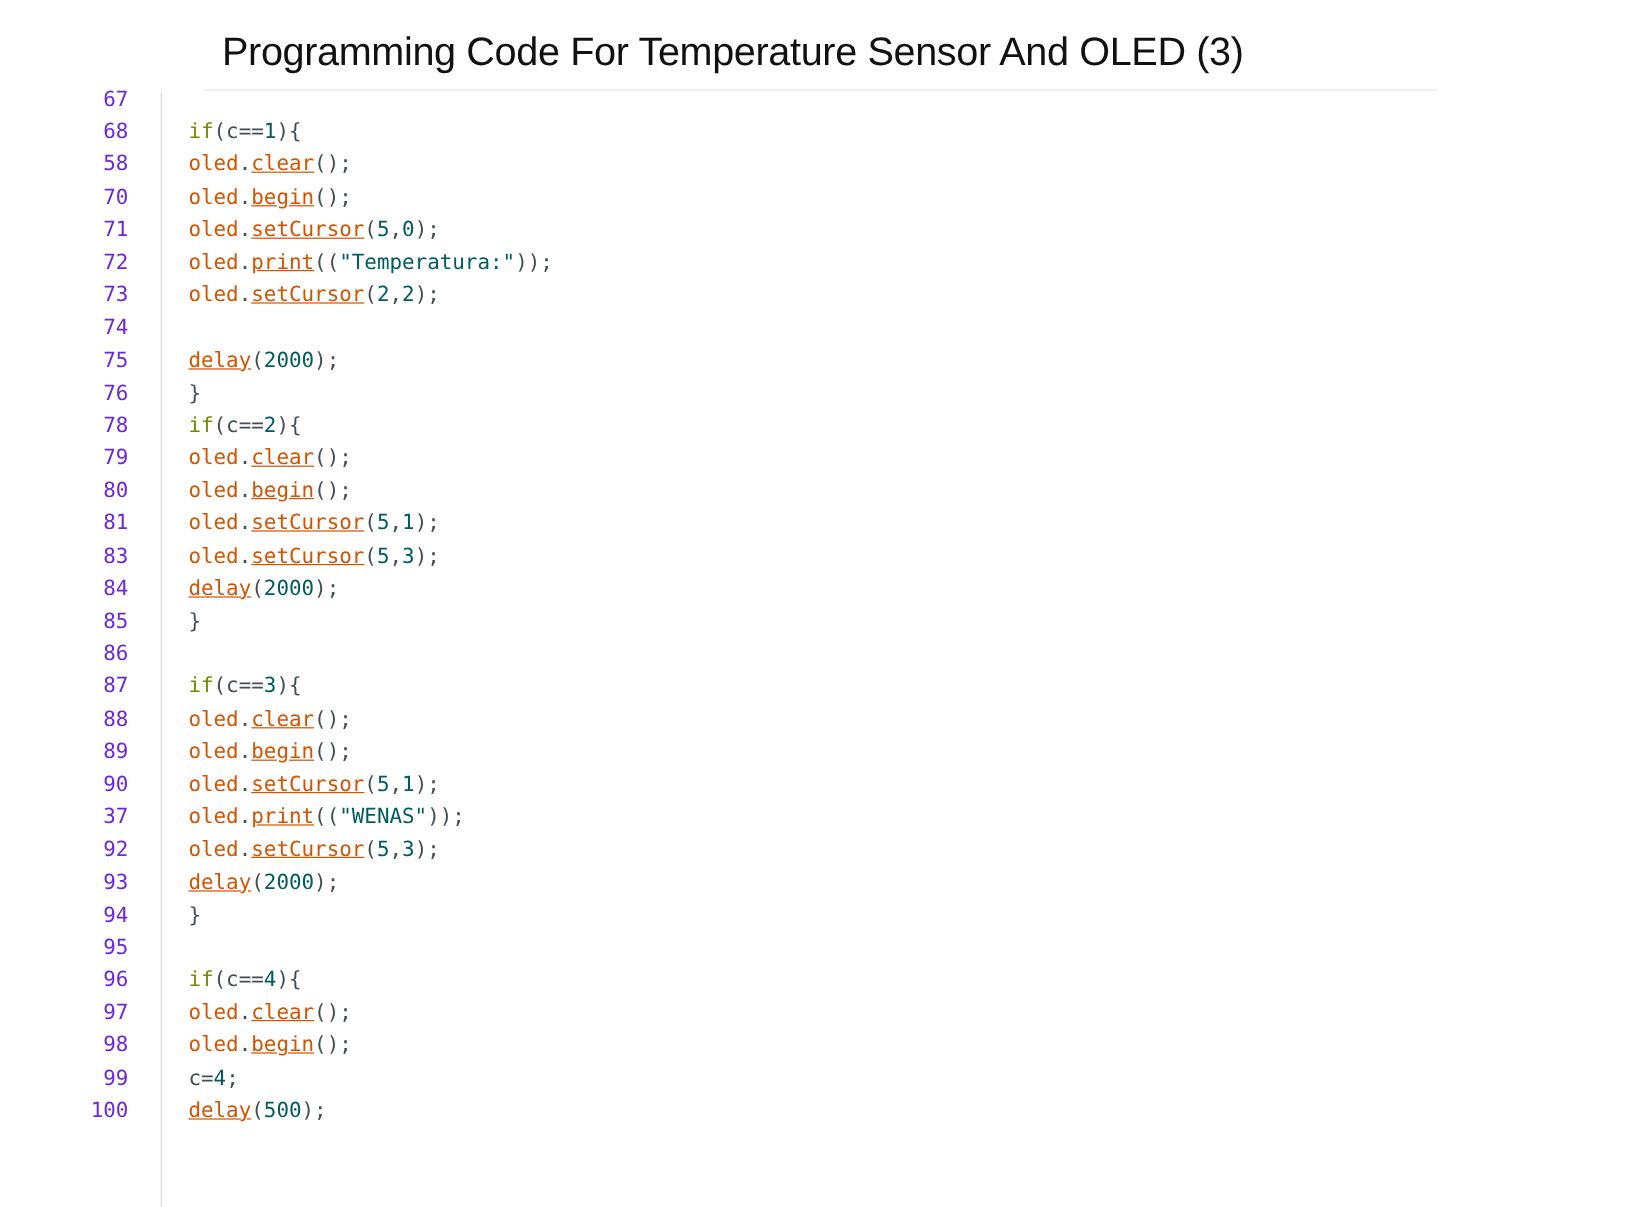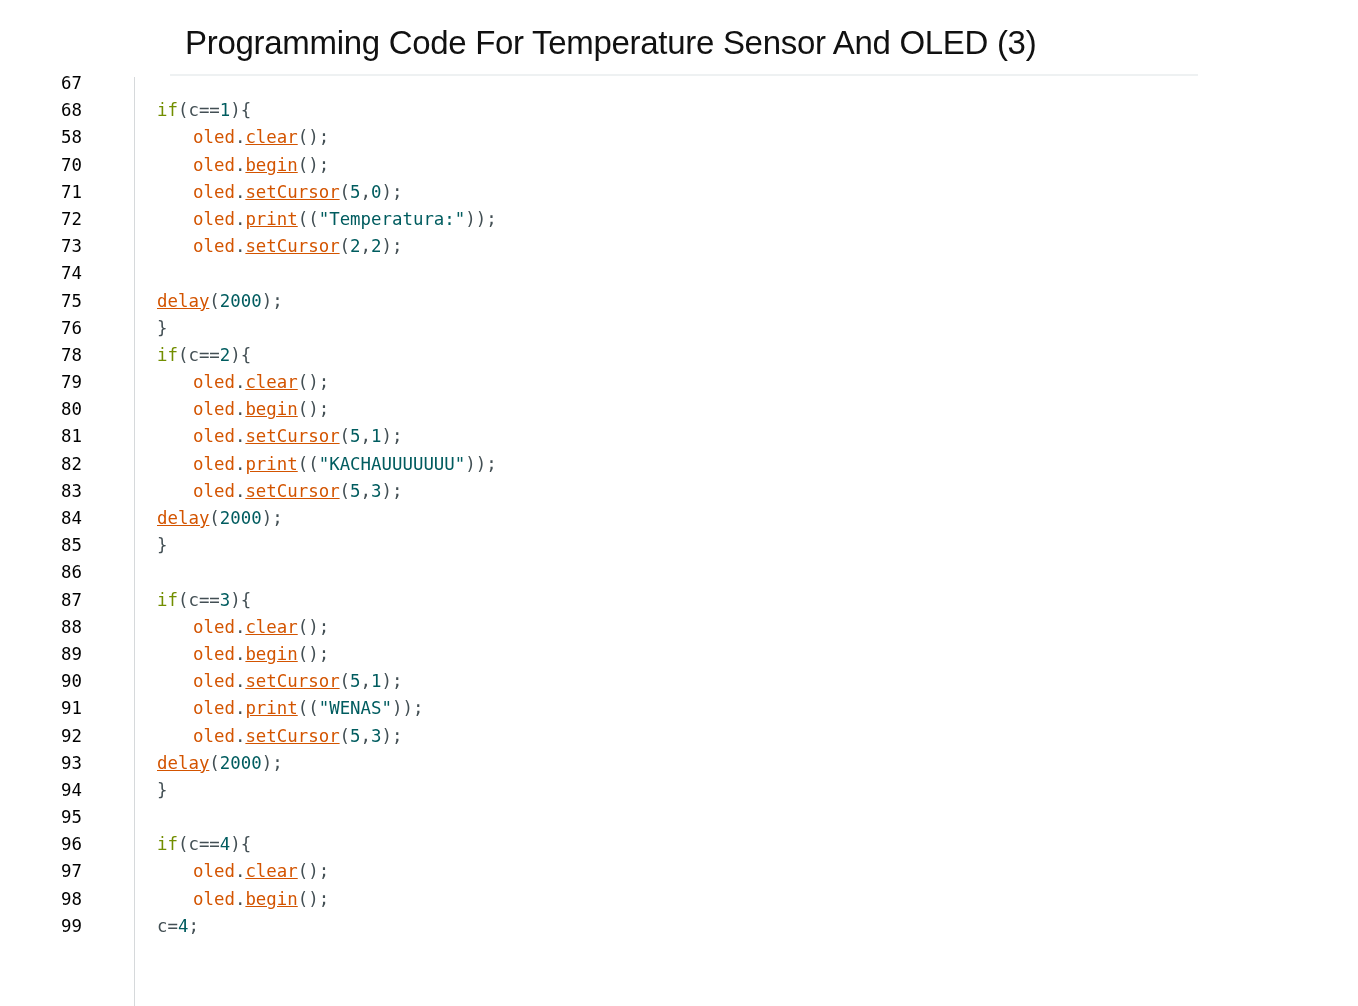--- a/index.html
+++ b/index.html
@@ -18,26 +18,26 @@
     position: absolute; left: 134px; top: 77px; width: 1px; bottom: 0;
     background: #d6d9db;
   }
   .code {
     position: absolute; left: 0; top: 70px; width: 1358px;
     font-family: "DejaVu Sans Mono", "Liberation Mono", monospace;
     font-size: 17.4px;
   }
   .line { position: relative; height: 27.2px; line-height: 27.2px; white-space: pre; }
   .ln {
-    position: absolute; left: 27px; width: 55px; text-align: right;
-    color: #000000;
+    position: absolute; left: 52px; width: 55px; text-align: right;
+    color: #6d28d9;
   }
   .src { position: absolute; left: 157px; color: #434f54; }
   .kw { color: #728e00; text-align: right; }
-  .obj { color: #d35400; margin-left: 36px; }
+  .obj { color: #d35400; }
   .fn { color: #d35400; text-decoration: underline; }
   .num { color: #005c5f; }
   .str { color: #005c5f; }
   .p { color: #434f54; }
 </style>
 </head>
 <body>
 
 <div class="title">Programming Code For Temperature Sensor And OLED (3)</div>
 <div class="title-rule"></div>
@@ -51,31 +51,31 @@
     <div class="line"><span class="ln">71</span><span class="src"><span class="obj">oled</span><span class="p">.</span><span class="fn">setCursor</span><span class="p">(</span><span class="num">5</span><span class="p">,</span><span class="num">0</span><span class="p">);</span></span></div>
     <div class="line"><span class="ln">72</span><span class="src"><span class="obj">oled</span><span class="p">.</span><span class="fn">print</span><span class="p">((</span><span class="str">"Temperatura:"</span><span class="p">));</span></span></div>
     <div class="line"><span class="ln">73</span><span class="src"><span class="obj">oled</span><span class="p">.</span><span class="fn">setCursor</span><span class="p">(</span><span class="num">2</span><span class="p">,</span><span class="num">2</span><span class="p">);</span></span></div>
     <div class="line"><span class="ln">74</span></div>
     <div class="line"><span class="ln">75</span><span class="src"><span class="fn">delay</span><span class="p">(</span><span class="num">2000</span><span class="p">);</span></span></div>
     <div class="line"><span class="ln">76</span><span class="src"><span class="p">}</span></span></div>
     <div class="line"><span class="ln">78</span><span class="src"><span class="kw">if</span><span class="p">(c==</span><span class="num">2</span><span class="p">){</span></span></div>
     <div class="line"><span class="ln">79</span><span class="src"><span class="obj">oled</span><span class="p">.</span><span class="fn">clear</span><span class="p">();</span></span></div>
     <div class="line"><span class="ln">80</span><span class="src"><span class="obj">oled</span><span class="p">.</span><span class="fn">begin</span><span class="p">();</span></span></div>
     <div class="line"><span class="ln">81</span><span class="src"><span class="obj">oled</span><span class="p">.</span><span class="fn">setCursor</span><span class="p">(</span><span class="num">5</span><span class="p">,</span><span class="num">1</span><span class="p">);</span></span></div>
-    <div class="line"><span class="ln">82</span><span class="src"><span class="obj">oled</span><span class="p">.</span><span class="fn">print</span><span class="p">((</span><span class="str">"KACHAUUUUUUU"</span><span class="p">));</span></span></div>
     <div class="line"><span class="ln">83</span><span class="src"><span class="obj">oled</span><span class="p">.</span><span class="fn">setCursor</span><span class="p">(</span><span class="num">5</span><span class="p">,</span><span class="num">3</span><span class="p">);</span></span></div>
     <div class="line"><span class="ln">84</span><span class="src"><span class="fn">delay</span><span class="p">(</span><span class="num">2000</span><span class="p">);</span></span></div>
     <div class="line"><span class="ln">85</span><span class="src"><span class="p">}</span></span></div>
     <div class="line"><span class="ln">86</span><span class="src"></span></div>
     <div class="line"><span class="ln">87</span><span class="src"><span class="kw">if</span><span class="p">(c==</span><span class="num">3</span><span class="p">){</span></span></div>
     <div class="line"><span class="ln">88</span><span class="src"><span class="obj">oled</span><span class="p">.</span><span class="fn">clear</span><span class="p">();</span></span></div>
     <div class="line"><span class="ln">89</span><span class="src"><span class="obj">oled</span><span class="p">.</span><span class="fn">begin</span><span class="p">();</span></span></div>
     <div class="line"><span class="ln">90</span><span class="src"><span class="obj">oled</span><span class="p">.</span><span class="fn">setCursor</span><span class="p">(</span><span class="num">5</span><span class="p">,</span><span class="num">1</span><span class="p">);</span></span></div>
-    <div class="line"><span class="ln">91</span><span class="src"><span class="obj">oled</span><span class="p">.</span><span class="fn">print</span><span class="p">((</span><span class="str">"WENAS"</span><span class="p">));</span></span></div>
+    <div class="line"><span class="ln">37</span><span class="src"><span class="obj">oled</span><span class="p">.</span><span class="fn">print</span><span class="p">((</span><span class="str">"WENAS"</span><span class="p">));</span></span></div>
     <div class="line"><span class="ln">92</span><span class="src"><span class="obj">oled</span><span class="p">.</span><span class="fn">setCursor</span><span class="p">(</span><span class="num">5</span><span class="p">,</span><span class="num">3</span><span class="p">);</span></span></div>
     <div class="line"><span class="ln">93</span><span class="src"><span class="fn">delay</span><span class="p">(</span><span class="num">2000</span><span class="p">);</span></span></div>
     <div class="line"><span class="ln">94</span><span class="src"><span class="p">}</span></span></div>
     <div class="line"><span class="ln">95</span><span class="src"></span></div>
     <div class="line"><span class="ln">96</span><span class="src"><span class="kw">if</span><span class="p">(c==</span><span class="num">4</span><span class="p">){</span></span></div>
     <div class="line"><span class="ln">97</span><span class="src"><span class="obj">oled</span><span class="p">.</span><span class="fn">clear</span><span class="p">();</span></span></div>
     <div class="line"><span class="ln">98</span><span class="src"><span class="obj">oled</span><span class="p">.</span><span class="fn">begin</span><span class="p">();</span></span></div>
     <div class="line"><span class="ln">99</span><span class="src"><span class="p">c=</span><span class="num">4</span><span class="p">;</span></span></div>
+    <div class="line"><span class="ln">100</span><span class="src"><span class="fn">delay</span><span class="p">(</span><span class="num">500</span><span class="p">);</span></span></div>
   </div>
 
 </body></html>

